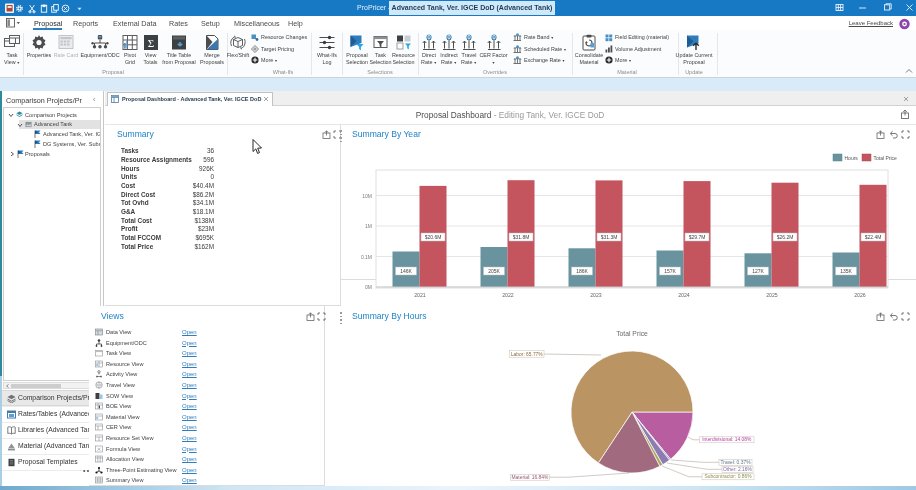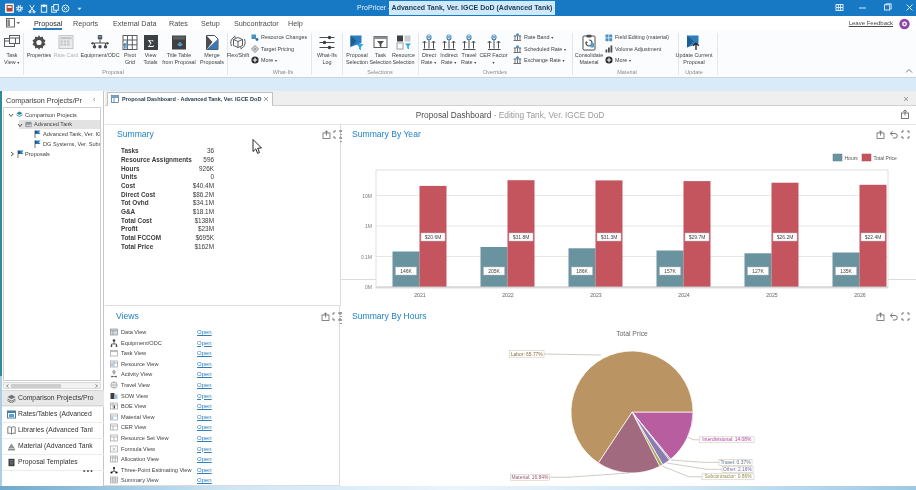--- a/index.html
+++ b/index.html
@@ -52,21 +52,21 @@
   <rect x="0.5" y="0.5" width="8" height="8.5" fill="#fff" stroke="#5a5a5a" stroke-width="0.9"></rect>
   <rect x="1.4" y="1.4" width="2.6" height="6.7" fill="#8a8a8a"></rect>
   <path d="M10.5 4 l1.8 2.2 l1.8 -2.2 z" fill="#6a6a6a"></path>
 </svg>
 <div class="tx" style="left:34px;top:19px;font-size:7.2px;color:#2a2a2a;">Proposal</div>
 <div class="ab" style="left:33px;top:27.5px;width:29px;height:2px;background:#2e7dbe;"></div>
 <div class="tx" style="left:73px;top:19px;font-size:7.2px;color:#4a4a4a;">Reports</div>
 <div class="tx" style="left:113px;top:19px;font-size:7.2px;color:#4a4a4a;">External Data</div>
 <div class="tx" style="left:169px;top:19px;font-size:7.2px;color:#4a4a4a;">Rates</div>
 <div class="tx" style="left:201px;top:19px;font-size:7.2px;color:#4a4a4a;">Setup</div>
-<div class="tx" style="left:234px;top:19px;font-size:7.2px;color:#4a4a4a;">Subcontractor</div>
+<div class="tx" style="left:234px;top:19px;font-size:7.2px;color:#4a4a4a;">Miscellaneous</div>
 <div class="tx" style="left:288px;top:19px;font-size:7.2px;color:#4a4a4a;">Help</div>
 <div class="tx" style="left:845px;top:19.5px;width:48px;text-align:right;font-size:6px;color:#4a4a4a;text-decoration:underline;">Leave Feedback</div>
 <svg class="ab" style="left:898px;top:17.5px" width="13" height="12" viewBox="0 0 13 12">
   <circle cx="6.5" cy="6" r="5.2" fill="#8e44ad"></circle>
   <circle cx="6.5" cy="6" r="2.4" fill="#fff"></circle>
   <circle cx="6.5" cy="6" r="1.1" fill="#8e44ad"></circle>
 </svg>
 
 <div class="ab" style="left:0;top:30px;width:916px;height:47px;background:#fbfcfd;border-bottom:1px solid #ccd4da;"></div>
 <div class="ab" id="ribbon" style="left:0;top:0;width:916px;height:78px;">
@@ -469,21 +469,21 @@
  <div class="tx" style="left:47px;top:100.2px;width:62px;text-align:right;font-size:6.4px;color:#3a3a3a;">$23M</div>
  <div class="tx" style="left:16px;top:108.8px;font-size:6.4px;font-weight:bold;color:#3a3a3a;">Total FCCOM</div>
  <div class="tx" style="left:47px;top:108.8px;width:62px;text-align:right;font-size:6.4px;color:#3a3a3a;">$695K</div>
  <div class="tx" style="left:16px;top:117.5px;font-size:6.4px;font-weight:bold;color:#3a3a3a;">Total Price</div>
  <div class="tx" style="left:47px;top:117.5px;width:62px;text-align:right;font-size:6.4px;color:#3a3a3a;">$162M</div>
 
  <svg class="ab" style="left:147px;top:14px" width="11" height="16" viewBox="0 0 11 16">
         <path d="M1 0.5 L1 12.5 L3.8 9.9 L5.6 14.4 L7.5 13.6 L5.7 9.2 L9.5 9 Z" fill="#fff" stroke="#111" stroke-width="0.9"></path>
       </svg>
 </div>
-<div class="ab" id="panelViews" style="left:104px;top:306px;width:236px;height:180px;background:#fff;border-right:1px solid #dcdcdc;border-bottom:1px solid #dcdcdc;box-sizing:border-box;">
+<div class="ab" id="panelViews" style="left:89px;top:306px;width:236px;height:180px;background:#fff;border-right:1px solid #dcdcdc;border-bottom:1px solid #dcdcdc;box-sizing:border-box;">
  <div class="tx" style="left:12px;top:5px;font-size:8.6px;color:#1d82c6;">Views</div>
  <svg class="ab" style="left:217px;top:6px" width="9" height="9" viewBox="0 0 9 9">
         <g stroke="#666" fill="none" stroke-width="0.8">
           <rect x="1" y="3" width="7" height="5.5"></rect>
           <path d="M4.5 5.5 V0.8 M4.5 0.8 L2.8 2.5 M4.5 0.8 L6.2 2.5"></path>
         </g>
       </svg>
  <svg class="ab" style="left:228px;top:6px" width="9" height="9" viewBox="0 0 9 9">
         <g stroke="#666" fill="none" stroke-width="0.9">
           <path d="M1 3 V1 H3 M6 1 H8 V3 M8 6 V8 H6 M3 8 H1 V6"></path>

